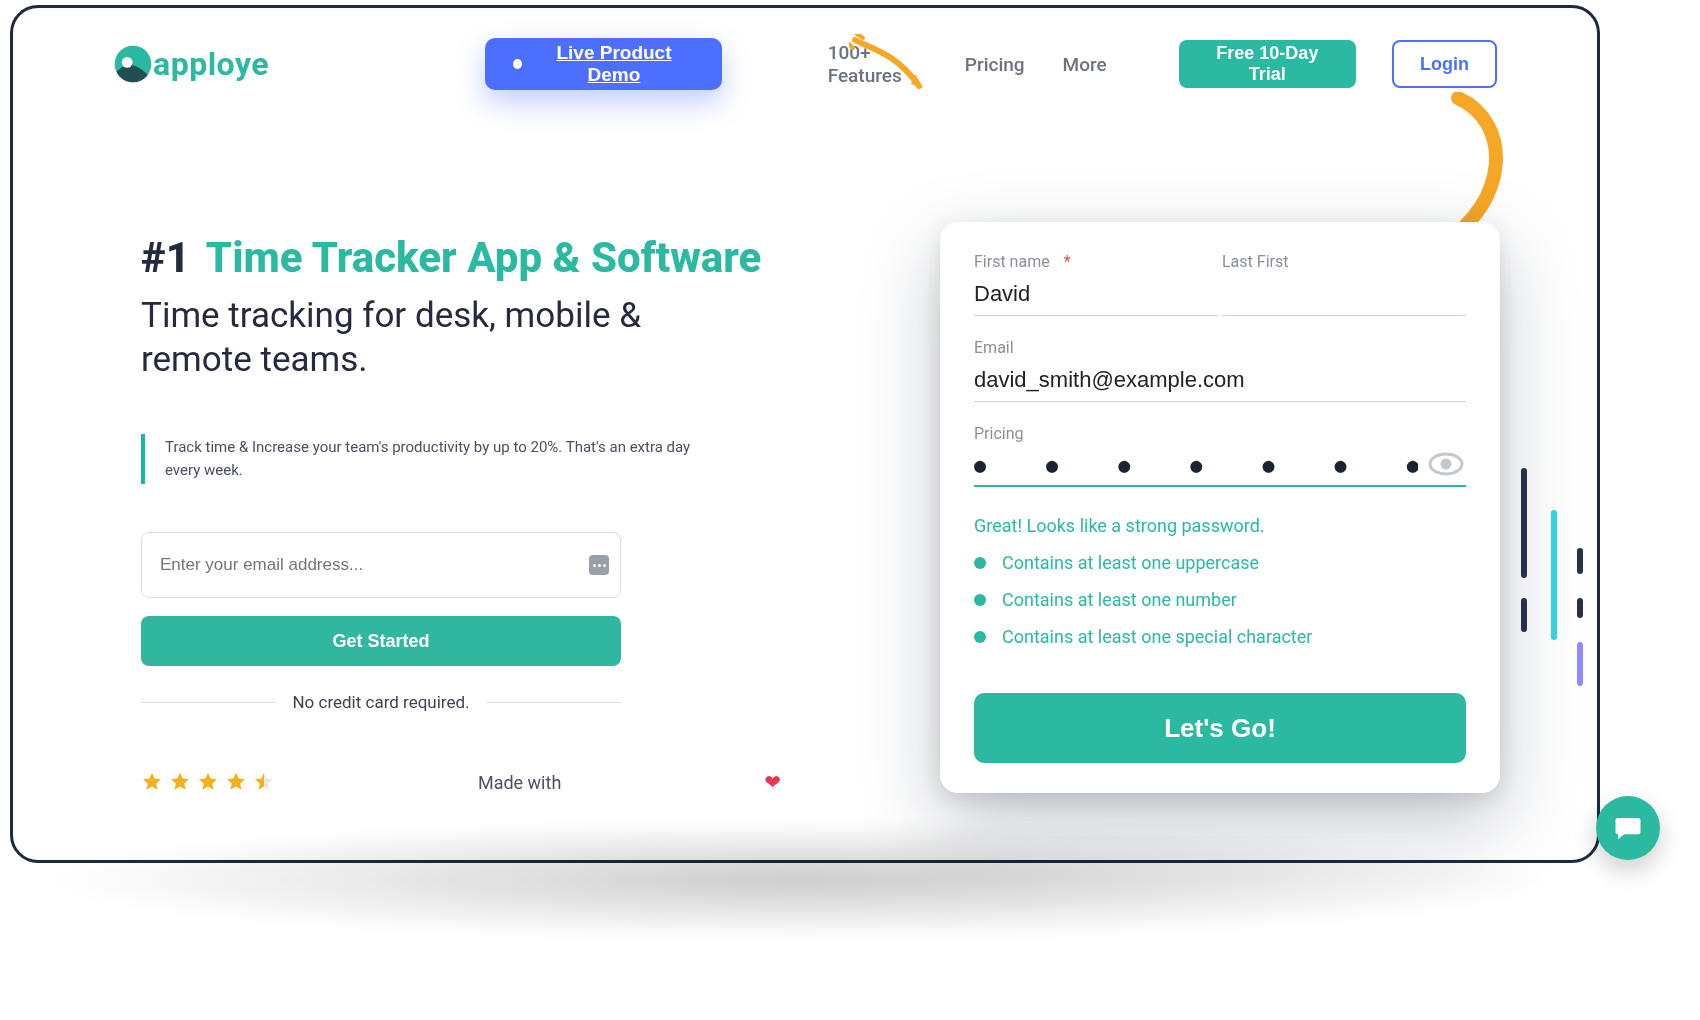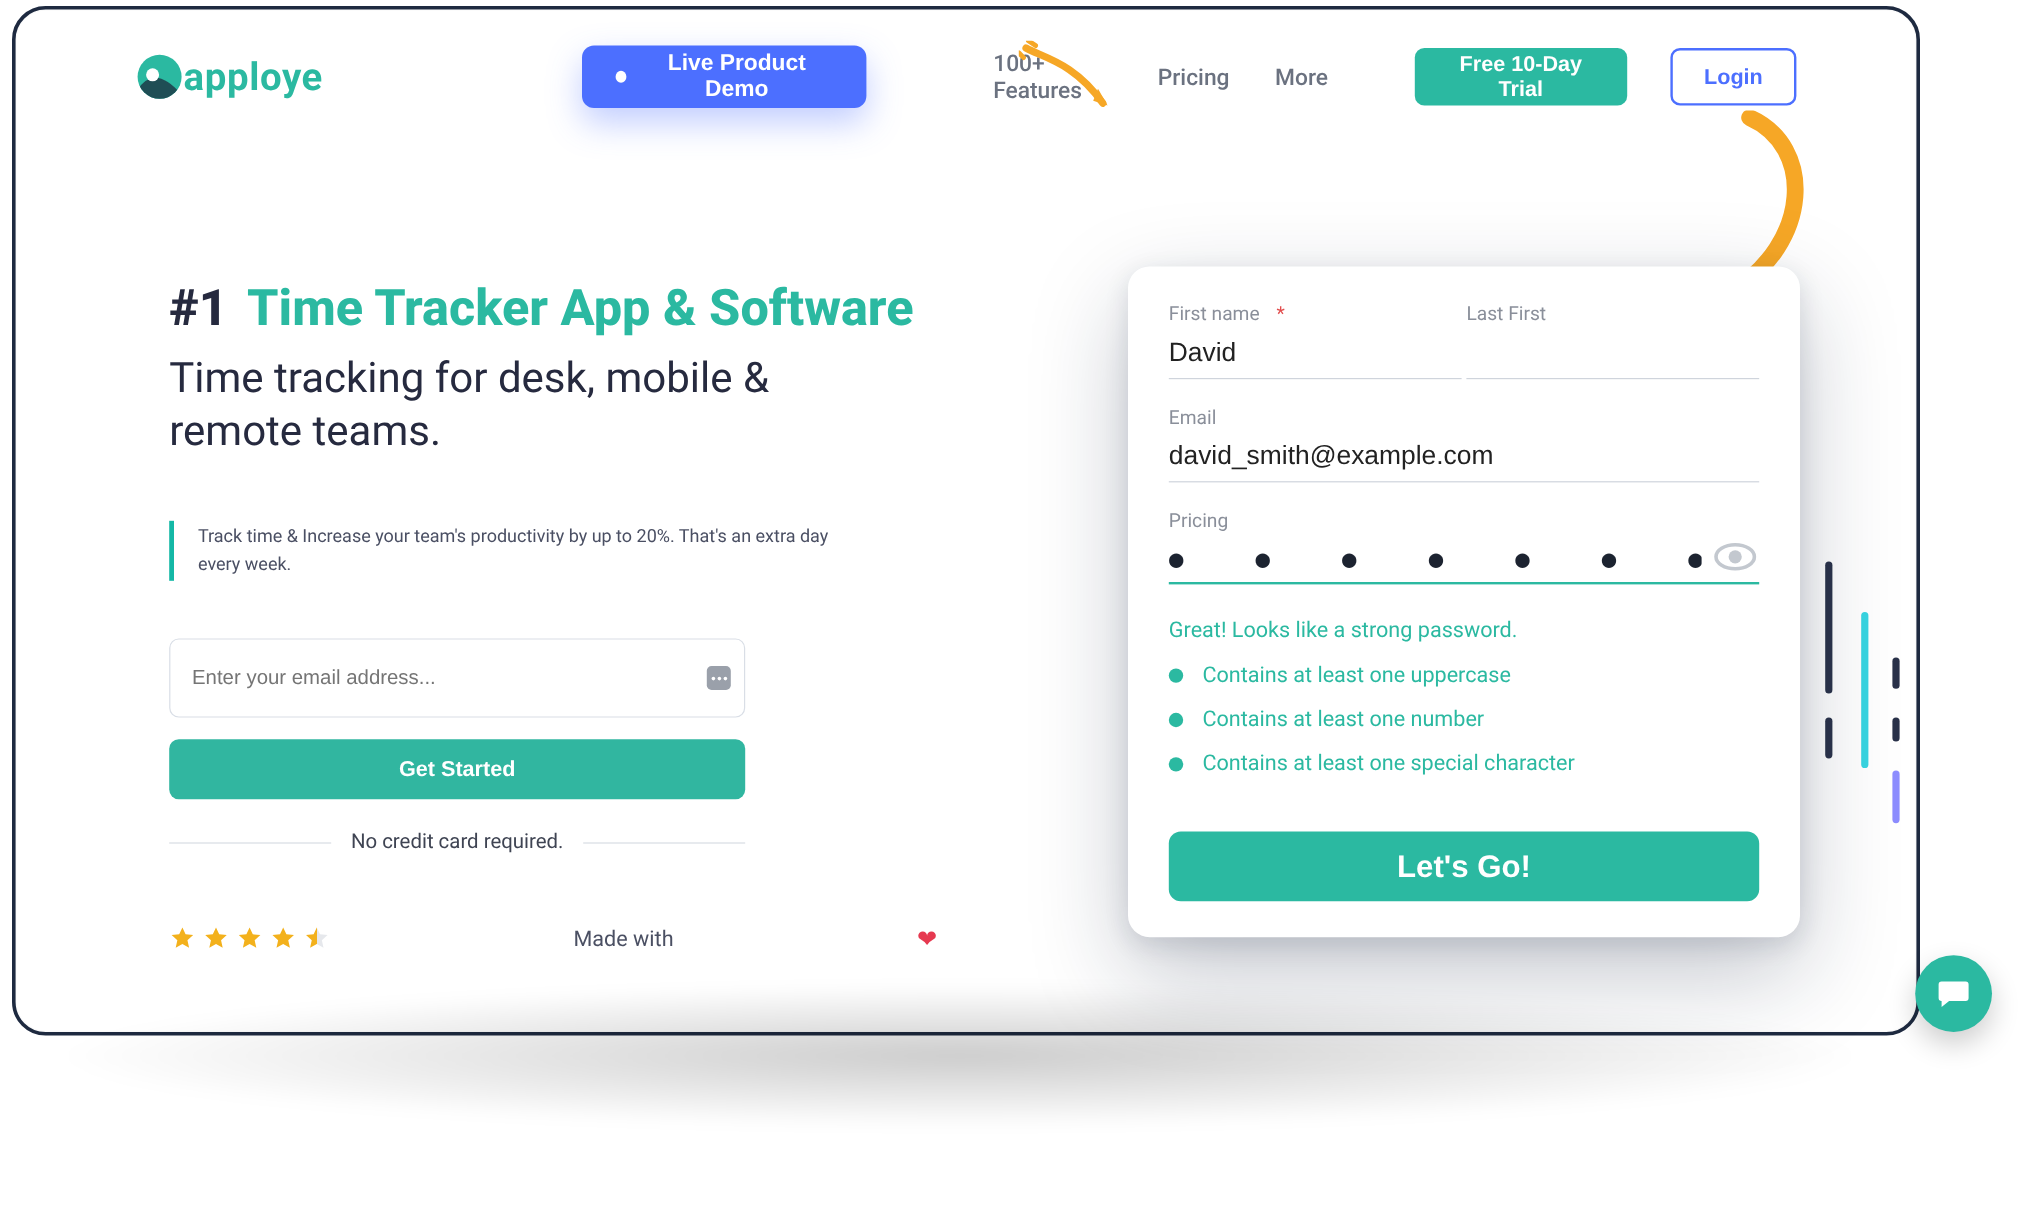--- a/index.html
+++ b/index.html
@@ -53,20 +53,21 @@
   .spacer-grow{flex:1}
 
   .btn{
     border:none; cursor:pointer; font-weight:600;
     border-radius:10px; display:inline-flex; align-items:center; justify-content:center;
   }
   .btn-demo{
     background:var(--indigo); color:#fff; height:52px; padding:14px 28px;
     font-size:19px; gap:12px; box-shadow:0 12px 28px rgba(76,111,255,0.35);
     margin-left:180px;
+    text-decoration:underline;
   }
   .btn-demo .dot{width:10px;height:10px;border-radius:50%;background:#fff;display:inline-block}
   .nav-links{display:flex; align-items:center; gap:38px; margin-left:70px}
   .nav-link{color:var(--grey); font-size:19px; font-weight:500; cursor:pointer}
   .btn-trial{background:var(--teal); color:#fff; height:48px; padding:0 22px; font-size:18px; border-radius:8px}
   .btn-login{background:#fff; color:var(--indigo); height:48px; padding:0 26px; font-size:18px; border:2px solid var(--indigo); border-radius:8px}
 
   
   .squiggle-small{
     position:absolute; left:836px; top:26px; width:80px; height:62px;
@@ -160,21 +161,21 @@
   .pwd-wrap{position:relative}
   .uinput.pwd{border-bottom:2px solid var(--teal); letter-spacing:12px; font-size:20px; color:#1c2330; padding-right:48px; font-family:monospace}
   .eye{
     position:absolute; right:2px; bottom:10px; width:36px;height:26px; cursor:pointer;
   }
 
   .pw-msg{color:var(--teal); font-size:18px; margin-top:28px; margin-bottom:14px}
   .pw-check{display:flex; align-items:center; gap:16px; color:var(--teal); font-size:18px; margin:16px 0}
   .pw-dot{width:12px;height:12px;background:var(--teal);border-radius:50%}
   .btn-letsgo{
-    margin-top:30px; width:100%; height:58px; background:var(--teal); color:#fff;
+    margin-top:30px; width:100%; height:70px; background:var(--teal); color:#fff;
     font-size:26px; border-radius:10px;
   }
 
   
   .big-arrow{
     position:absolute; left:1400px; top:92px; width:120px; height:180px;
     pointer-events:none; z-index:25;
   }
 
   

